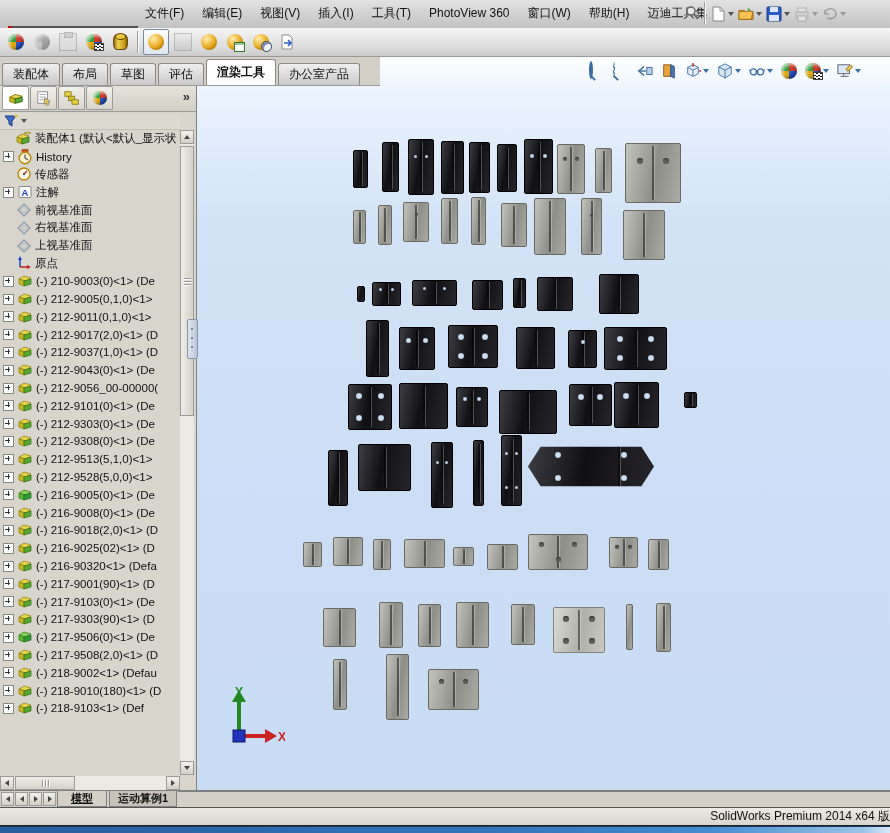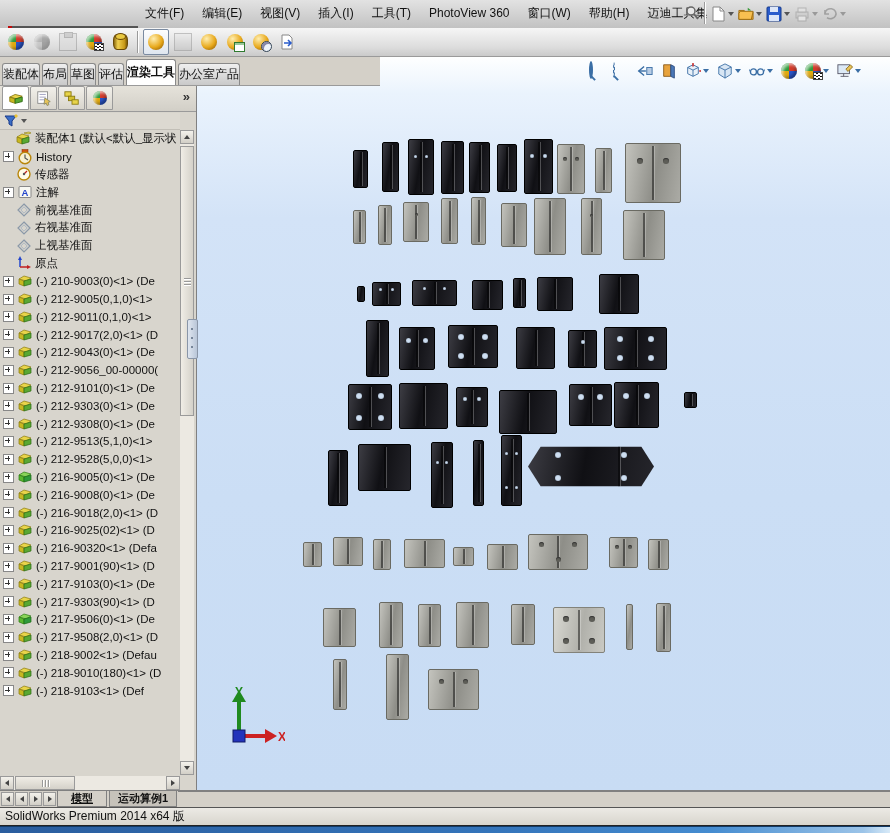--- a/index.html
+++ b/index.html
@@ -26,21 +26,21 @@
   .toolbar2{position:absolute;left:0;top:28px;width:890px;height:29px;
     background:linear-gradient(#f6f6f6,#dcdcdc 70%,#cacaca);border-bottom:1px solid #9a9a9a;
     display:flex;align-items:center;padding-left:3px;box-sizing:border-box;}
   .tbtn{display:flex;align-items:center;justify-content:center;width:24px;height:24px;margin:0 1px;}
   .tbtn.sel{border:1px solid #7a8aa0;background:linear-gradient(#fdfdfd,#dfe6ef);border-radius:2px;}
   .tsep{width:1px;height:22px;background:#9a9a9a;box-shadow:1px 0 0 #fff;margin:0 4px;}
   .dis{opacity:.45;filter:grayscale(1);}
   
   .cmdtabs{position:absolute;left:0;top:57px;width:380px;height:28px;background:#d4d0c8;
     border-bottom:1px solid #9a9a9a;display:flex;align-items:flex-end;z-index:5;}
-  .tab{height:21px;line-height:21px;padding:0 0;margin-left:2px;text-align:right;
+  .tab{height:21px;line-height:21px;padding:0 10px;margin-left:2px;text-align:right;
     background:linear-gradient(#efefef,#c9c9c9);border:1px solid #8a8a8a;border-bottom:none;
     border-radius:3px 3px 0 0;white-space:nowrap;font-size:12px;}
   .tab.active{background:#fff;height:25px;line-height:25px;font-weight:bold;}
   
   .viewport{position:absolute;left:196px;top:57px;width:694px;height:733px;
     background:linear-gradient(#feffff 0%,#eaf3fd 5%,#d3e3f7 22%,#cbdef5 60%,#c8dcf4 100%);
     border-left:1px solid #808080;overflow:hidden;}
   .hud{position:absolute;left:390px;top:5px;display:flex;align-items:center;gap:4px;}
   .hudbtn{display:flex;align-items:center;padding:1px 2px;}
   .part{position:absolute;box-sizing:border-box;}
@@ -96,21 +96,21 @@
   .bottomtabs{position:absolute;left:0;top:790px;width:890px;height:17px;background:#d4d0c8;border-top:1px solid #808080;}
   .navbtn{position:absolute;top:1px;width:13px;height:14px;background:linear-gradient(#f2f0ea,#d2cfc7);
     border:1px solid #9a9a9a;box-sizing:border-box;display:flex;align-items:center;justify-content:center;}
   .btab{position:absolute;top:0;height:16px;line-height:15px;text-align:center;font-size:11px;
     border:1px solid #808080;border-top:none;box-sizing:border-box;background:#d4d0c8;}
   .btab.active .u{text-decoration:underline;font-weight:bold;}
   .btab.inactive{background:#c6c2ba;font-weight:bold;}
   .btabline{position:absolute;left:178px;top:0px;right:0;height:1px;background:#808080;}
   .statusbar{position:absolute;left:0;top:807px;width:890px;height:19px;
     background:linear-gradient(#eceae5,#d8d5cd);border-top:1px solid #555;border-bottom:1px solid #222;
-    display:flex;align-items:center;padding-left:5px;box-sizing:border-box;font-size:12px;}
+    display:flex;align-items:center;padding-left:5px;box-sizing:border-box;font-size:12px;justify-content:flex-end;}
   .bluebar{position:absolute;left:0;top:826px;width:890px;height:7px;
     background:linear-gradient(90deg,#2a5d9e 0%,#3474ba 55%,#458cd0 80%,#9cc4e8 97%,#d8eaf8 100%);
     border-top:1px solid #123a66;box-sizing:border-box;}
   
   .i16{width:16px;height:16px;display:inline-block;position:relative;flex:none;}
   .i16 svg{width:100%;height:100%;display:block;}
   .sphere4{border-radius:50%;background:conic-gradient(#d23a2a 0 25%,#2a55c8 25% 50%,#e0a810 50% 75%,#2f9a3a 75% 100%);
     box-shadow:inset 2px 2px 3px rgba(255,255,255,.65),inset -2px -2px 3px rgba(0,0,0,.35);}
   .spheregold{border-radius:50%;background:radial-gradient(circle at 35% 30%,#ffeeb0,#e8a91c 55%,#8a5600 95%);}
   .overlay{position:absolute;}
@@ -777,20 +777,31 @@
         </div>
         <div class="trow">
           <span class="expander"></span>
           <span class="ticon">
             <svg viewBox="0 0 16 16">
               <path d="M2 6l5-3 7 2-5 3z" fill="#e8d44a" stroke="#8a7a10" stroke-width=".7"></path>
               <path d="M2 6l5 2v5l-5-2z" fill="#c8b820" stroke="#8a7a10" stroke-width=".7"></path>
               <path d="M7 8l7-2v5l-7 2z" fill="#5aa832" stroke="#2a6a10" stroke-width=".7"></path>
             </svg>
           </span>
+          <span class="lbl">(-) 212-9037(1,0)&lt;1&gt; (D</span>
+        </div>
+        <div class="trow">
+          <span class="expander"></span>
+          <span class="ticon">
+            <svg viewBox="0 0 16 16">
+              <path d="M2 6l5-3 7 2-5 3z" fill="#e8d44a" stroke="#8a7a10" stroke-width=".7"></path>
+              <path d="M2 6l5 2v5l-5-2z" fill="#c8b820" stroke="#8a7a10" stroke-width=".7"></path>
+              <path d="M7 8l7-2v5l-7 2z" fill="#5aa832" stroke="#2a6a10" stroke-width=".7"></path>
+            </svg>
+          </span>
           <span class="lbl">(-) 212-9043(0)&lt;1&gt; (De</span>
         </div>
         <div class="trow">
           <span class="expander"></span>
           <span class="ticon">
             <svg viewBox="0 0 16 16">
               <path d="M2 6l5-3 7 2-5 3z" fill="#e8d44a" stroke="#8a7a10" stroke-width=".7"></path>
               <path d="M2 6l5 2v5l-5-2z" fill="#c8b820" stroke="#8a7a10" stroke-width=".7"></path>
               <path d="M7 8l7-2v5l-7 2z" fill="#5aa832" stroke="#2a6a10" stroke-width=".7"></path>
             </svg>

